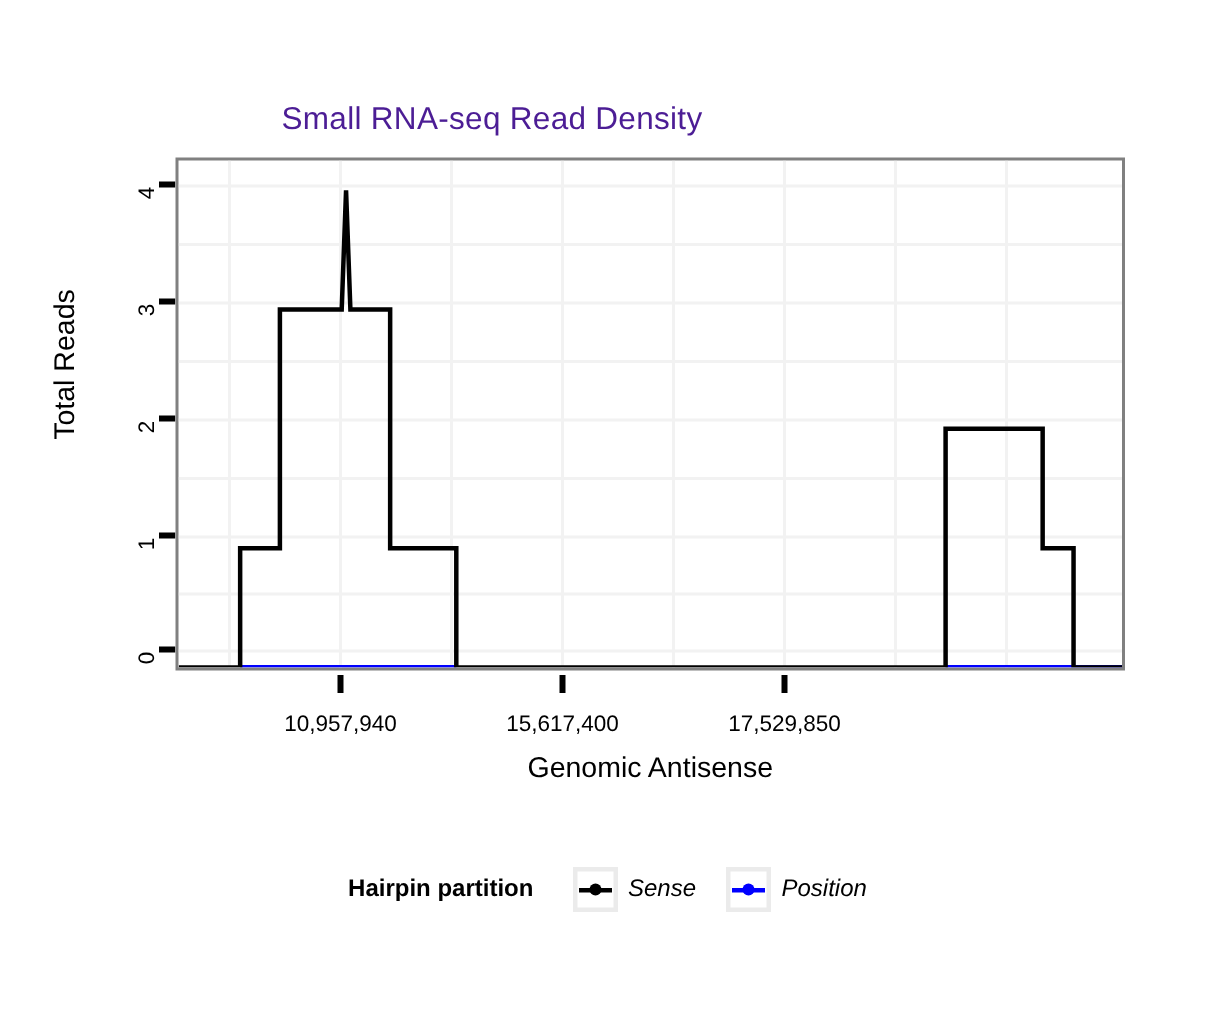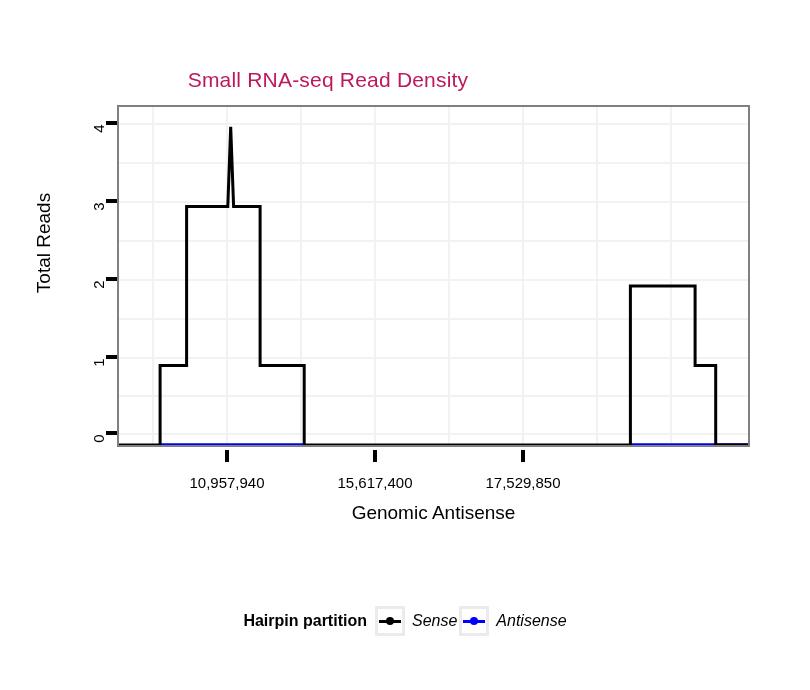--- a/index.html
+++ b/index.html
@@ -23,21 +23,21 @@
   }
   
   #chart-title {
     position: absolute;
     left: 0;
     top: 68px;
     width: 656px;
     text-align: center;
     font-size: 21px;
     letter-spacing: 0.2px;
-    color: #be185d;
+    color: #4c1d95;
   }
   
   #panel {
     position: absolute;
     left: 117px;
     top: 105px;
     width: 633px;
     height: 342px;
     background: #ffffff;
     border: 2px solid #808080;
@@ -99,22 +99,21 @@
   }
   
   #legend {
     position: absolute;
     left: 0;
     top: 578px;
     width: 810px;
     display: flex;
     align-items: center;
     justify-content: center;
-    gap: 2px;
-    margin-top: 28px;
+    gap: 20px;
   }
   #legend-title {
     font-size: 16px;
     font-weight: bold;
     margin-right: 6px;
     white-space: nowrap;
   }
   .legend-entry {
     display: flex;
     align-items: center;
@@ -236,17 +235,17 @@
       </div>
       <div class="legend-label">Sense</div>
     </div>
 
     <div class="legend-entry">
       <div class="legend-key">
         <div class="legend-key-inner"></div>
         <div class="legend-key-line" style="background:#0000ff;"></div>
         <div class="legend-key-dot" style="background:#0000ff;"></div>
       </div>
-      <div class="legend-label">Antisense</div>
+      <div class="legend-label">Position</div>
     </div>
   </div>
 
 </div>
 
 </body></html>

